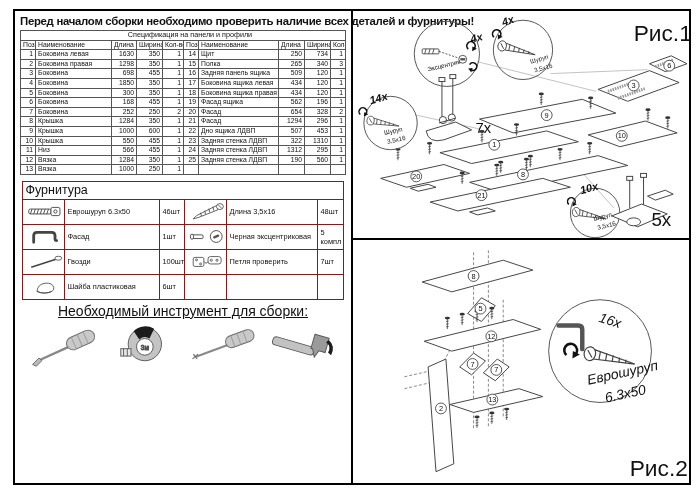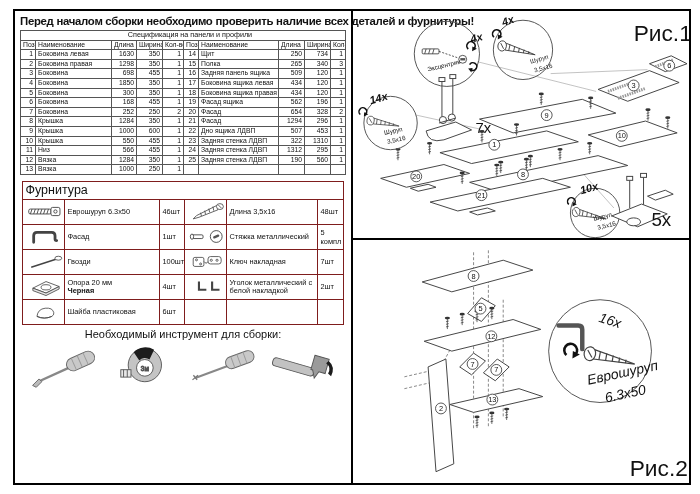--- a/index.html
+++ b/index.html
@@ -24,21 +24,21 @@
   table.spec .num { text-align:right; }
 
   table.hw { border-collapse:collapse; width:calc(100% - 10px); margin:6px auto 0; font-size:7.4px; table-layout:fixed; }
   table.hw td { border:1px solid #7f1d1d; padding:0 2px; height:24px; text-align:left; vertical-align:middle; }
   table.hw .hw-title { font-size:12.5px; height:17px; }
   table.hw .nm { line-height:1.12;margin-left:46px; }
   table.hw b { display:block; font-size:7.4px; }
   .hwicon { width:42px; height:23px; display:block; margin:0 auto; }
 
   .tools { margin-top:3px; text-align:center; }
-  .tools-title { font-size:11px; margin:3px 0 0; }
+  .tools-title { font-size:14px; margin:3px 0 0;text-decoration:underline; }
   .tools-row { display:flex; justify-content:space-around; align-items:center; padding:0 4px; }
   .tool-svg { width:74px; height:52px; }
 
   .figsvg { width:100%; height:100%; display:block; }
   svg text { font-family:"Liberation Sans", sans-serif; fill:#111; }
   .figlabel { font-size:23px; }
   .panel { fill:#fff; stroke:#444; stroke-width:1; }
   .co { fill:none; stroke:#555; stroke-width:1; }
   .thin { stroke:#999; stroke-width:0.6; }
   .dash { stroke:#555; stroke-width:0.7; stroke-dasharray:3 2; fill:none; }
@@ -447,60 +447,44 @@
                 <use href="#icon-hex-key"></use>
               </svg>
             </td>
             <td class="nm"><span>Фасад</span><b></b></td>
             <td>1шт</td>
             <td>
               <svg class="hwicon" viewBox="0 0 48 28">
                 <use href="#icon-cam-lock"></use>
               </svg>
             </td>
-            <td class="nm"><span>Стяжка металлический</span><b></b></td>
+            <td class="nm"><span>Черная эксцентриковая</span><b></b></td>
             <td>5 компл</td>
           </tr>
 
           <tr>
             <td>
               <svg class="hwicon" viewBox="0 0 48 28">
                 <use href="#icon-nail"></use>
               </svg>
             </td>
             <td class="nm"><span>Гвозди</span><b></b></td>
             <td>100шт</td>
             <td>
               <svg class="hwicon" viewBox="0 0 48 28">
                 <use href="#icon-hinge"></use>
               </svg>
             </td>
-            <td class="nm"><span>Ключ накладная</span><b></b></td>
+            <td class="nm"><span>Петля проверить</span><b></b></td>
             <td>7шт</td>
           </tr>
 
 
 
 
-          <tr>
-            <td>
-              <svg class="hwicon" viewBox="0 0 48 28">
-                <use href="#icon-support"></use>
-              </svg>
-            </td>
-            <td class="nm"><span>Опора 20 мм</span><b>Черная</b></td>
-            <td>4шт</td>
-            <td>
-              <svg class="hwicon" viewBox="0 0 48 28">
-                <use href="#icon-angle"></use>
-              </svg>
-            </td>
-            <td class="nm"><span>Уголок металлический с белой накладкой</span><b></b></td>
-            <td>2шт</td>
-          </tr>
 
           <tr>
             <td>
               <svg class="hwicon" viewBox="0 0 48 28">
                 <use href="#icon-washer"></use>
               </svg>
             </td>
             <td class="nm"><span>Шайба пластиковая</span><b></b></td>
             <td>6шт</td>
             <td>

